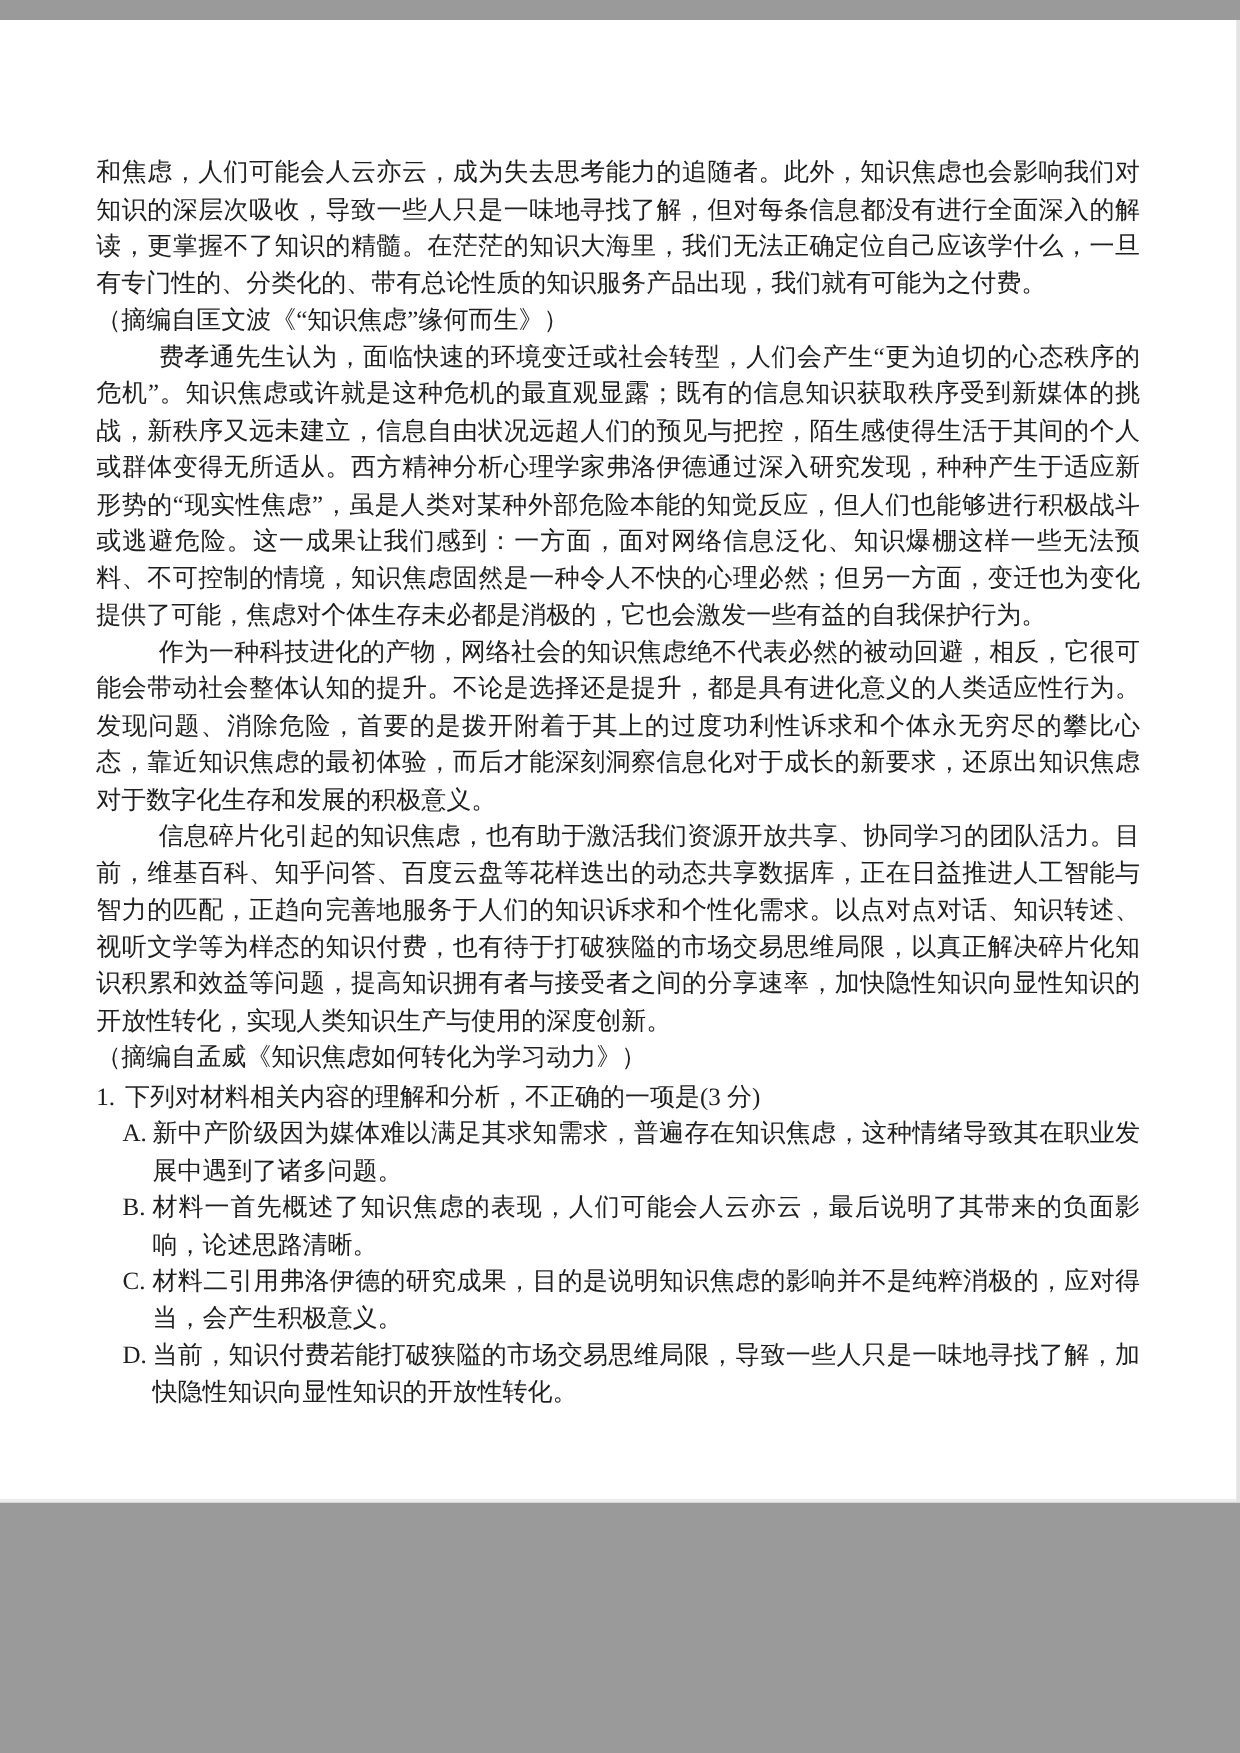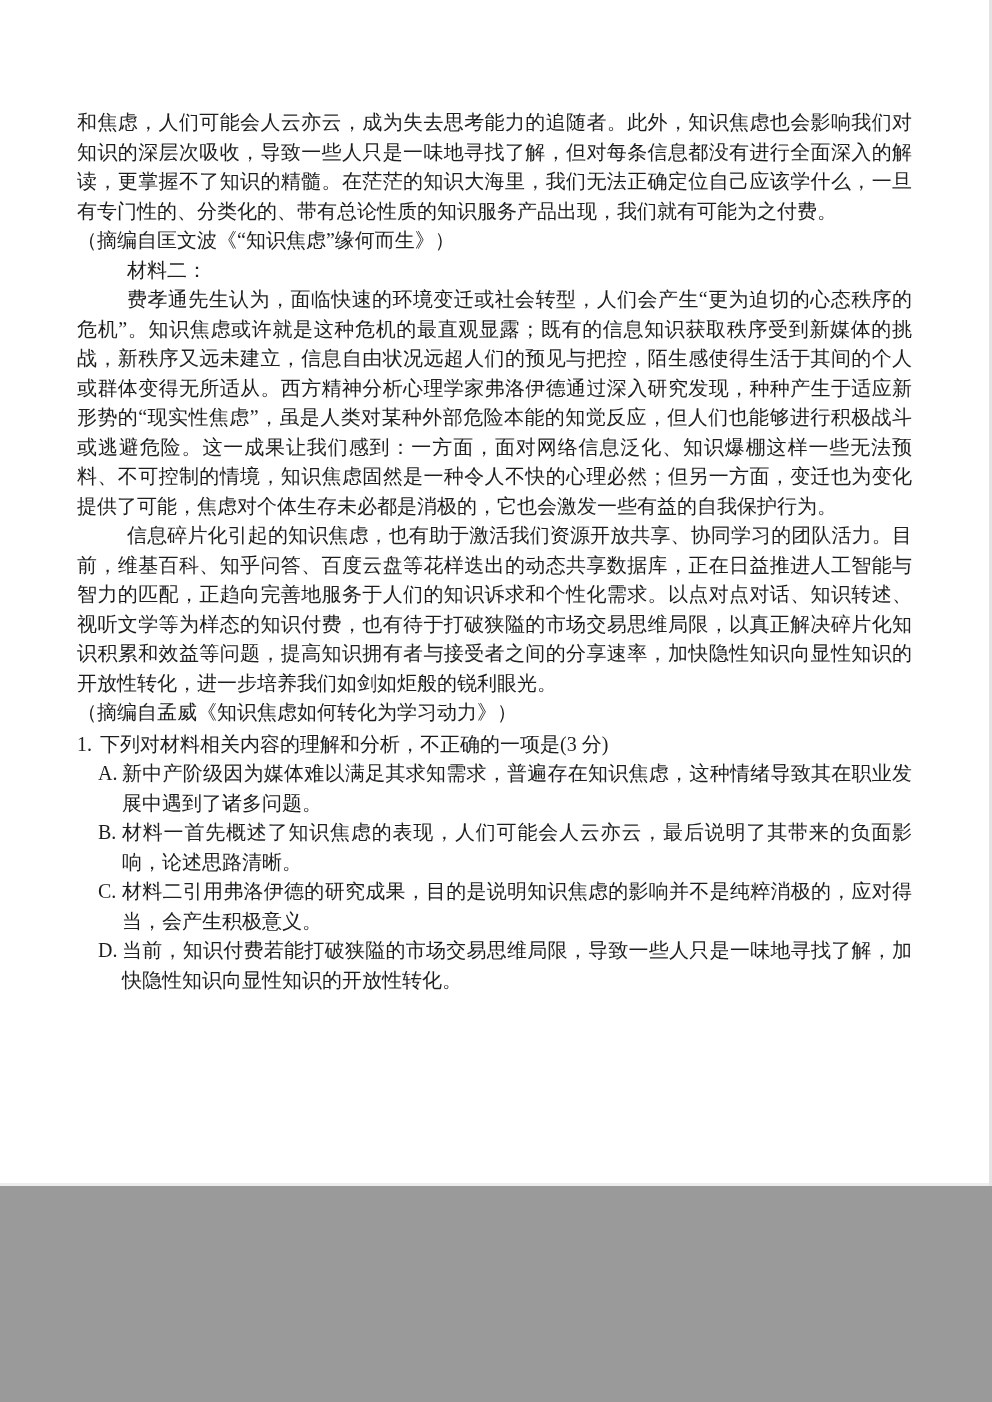--- a/index.html
+++ b/index.html
@@ -1,19 +1,19 @@
 <!DOCTYPE html>
 <html lang="zh"><head>
 <meta charset="utf-8">
 <style>
   html,body{margin:0;padding:0;background:#9a9a9a;}
   .page{
     position:relative;
     width:992px;height:1186px;
-    margin:0 auto;
+    margin:16px auto;
     background:#ffffff;
     color:#1e1e1e;
     font-family:"Liberation Serif","DejaVu Serif",serif;
     overflow:hidden;
     box-sizing:border-box;
   }
   
   .page::after{
     content:"";position:absolute;top:0;right:0;width:3px;height:100%;
     background:#e3e3e3;
@@ -58,27 +58,27 @@
 <body>
 
 <div class="page">
 
   <div class="content">
 
     <p class="body-text">和焦虑，人们可能会人云亦云，成为失去思考能力的追随者。此外，知识焦虑也会影响我们对知识的深层次吸收，导致一些人只是一味地寻找了解，但对每条信息都没有进行全面深入的解读，更掌握不了知识的精髓。在茫茫的知识大海里，我们无法正确定位自己应该学什么，一旦有专门性的、分类化的、带有总论性质的知识服务产品出现，我们就有可能为之付费。</p>
 
     <p class="attribution">（摘编自匡文波《“知识焦虑”缘何而生》）</p>
 
-    <p class="heading">材料二：</p>
 
     <p class="body-text indent">费孝通先生认为，面临快速的环境变迁或社会转型，人们会产生“更为迫切的心态秩序的危机”。知识焦虑或许就是这种危机的最直观显露；既有的信息知识获取秩序受到新媒体的挑战，新秩序又远未建立，信息自由状况远超人们的预见与把控，陌生感使得生活于其间的个人或群体变得无所适从。西方精神分析心理学家弗洛伊德通过深入研究发现，种种产生于适应新形势的“现实性焦虑”，虽是人类对某种外部危险本能的知觉反应，但人们也能够进行积极战斗或逃避危险。这一成果让我们感到：一方面，面对网络信息泛化、知识爆棚这样一些无法预料、不可控制的情境，知识焦虑固然是一种令人不快的心理必然；但另一方面，变迁也为变化提供了可能，焦虑对个体生存未必都是消极的，它也会激发一些有益的自我保护行为。</p>
 
+    <p class="body-text indent">作为一种科技进化的产物，网络社会的知识焦虑绝不代表必然的被动回避，相反，它很可能会带动社会整体认知的提升。不论是选择还是提升，都是具有进化意义的人类适应性行为。发现问题、消除危险，首要的是拨开附着于其上的过度功利性诉求和个体永无穷尽的攀比心态，靠近知识焦虑的最初体验，而后才能深刻洞察信息化对于成长的新要求，还原出知识焦虑对于数字化生存和发展的积极意义。</p>
 
 
-    <p class="body-text indent">信息碎片化引起的知识焦虑，也有助于激活我们资源开放共享、协同学习的团队活力。目前，维基百科、知乎问答、百度云盘等花样迭出的动态共享数据库，正在日益推进人工智能与智力的匹配，正趋向完善地服务于人们的知识诉求和个性化需求。以点对点对话、知识转述、视听文学等为样态的知识付费，也有待于打破狭隘的市场交易思维局限，以真正解决碎片化知识积累和效益等问题，提高知识拥有者与接受者之间的分享速率，加快隐性知识向显性知识的开放性转化，进一步培养我们如剑如炬般的锐利眼光。</p>
+    <p class="body-text indent">信息碎片化引起的知识焦虑，也有助于激活我们资源开放共享、协同学习的团队活力。目前，维基百科、知乎问答、百度云盘等花样迭出的动态共享数据库，正在日益推进人工智能与智力的匹配，正趋向完善地服务于人们的知识诉求和个性化需求。以点对点对话、知识转述、视听文学等为样态的知识付费，也有待于打破狭隘的市场交易思维局限，以真正解决碎片化知识积累和效益等问题，提高知识拥有者与接受者之间的分享速率，加快隐性知识向显性知识的开放性转化，实现人类知识生产与使用的深度创新。</p>
 
     <p class="attribution">（摘编自孟威《知识焦虑如何转化为学习动力》）</p>
 
     <div class="question">
 
       <p class="stem">
         <span class="stem-num">1.</span>
         <span class="stem-text">下列对材料相关内容的理解和分析，不正确的一项是(3 分)</span>
       </p>
 

